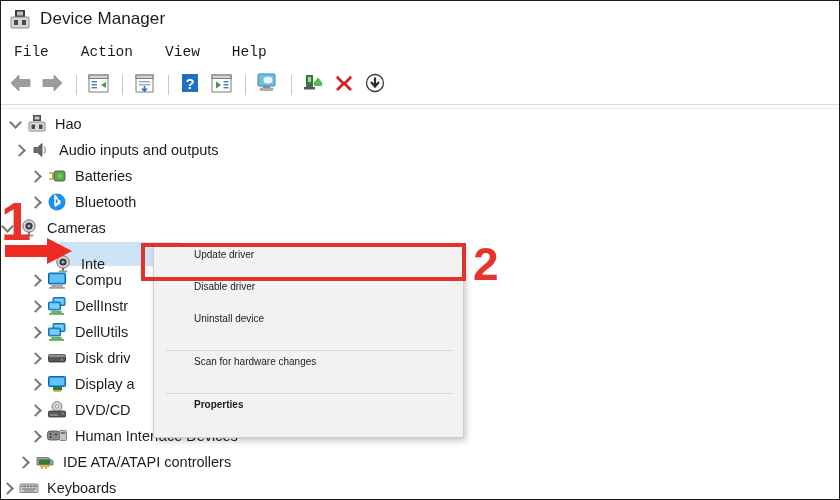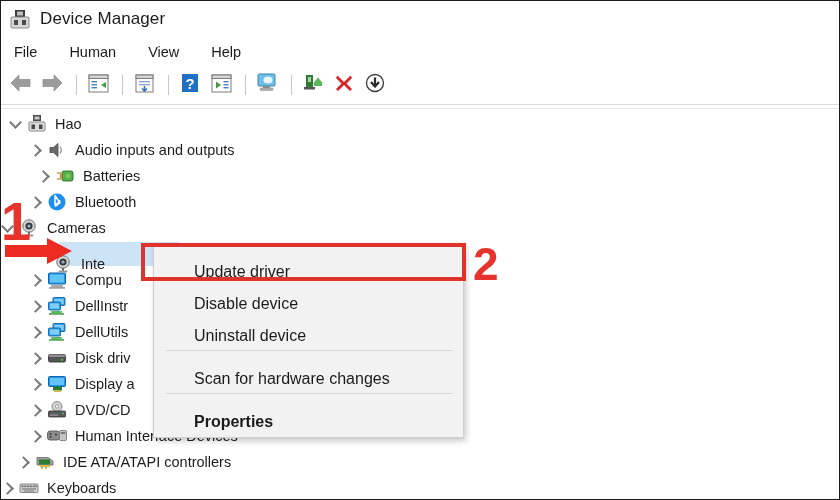--- a/index.html
+++ b/index.html
@@ -29,21 +29,21 @@
     width:22px;height:22px;position:relative;flex:0 0 auto;margin-right:9px;
   }
   .title-text{
     font-size:17px;color:#1b1b1b;letter-spacing:.1px;
   }
 
   
   .menubar{
     position:absolute;left:0;top:36px;width:100%;height:30px;
     background:#ffffff;display:flex;align-items:center;
-    padding-left:10px;box-sizing:border-box;
+    padding-left:10px;box-sizing:border-box;font-family:Liberation Mono, monospace;
   }
   .menubar .mi{
     font-size:14.5px;color:#1b1b1b;margin-right:26px;cursor:default;
     padding:2px 3px;
   }
 
   
   .toolbar{
     position:absolute;left:0;top:66px;width:100%;height:36px;
     background:#ffffff;display:flex;align-items:center;
@@ -102,23 +102,23 @@
   .ctxmenu{
     position:absolute;
     left:152px;top:242px;width:311px;
     background:#f2f2f2;
     border:1px solid #cfcfcf;
     box-shadow:2px 3px 6px rgba(0,0,0,.22);
     box-sizing:border-box;
     z-index:40;
   }
   .ctx-item{
-    height:32px;display:flex;align-items:flex-end;
+    height:32px;display:flex;align-items:flex-start;
     padding-left:40px;box-sizing:border-box;
-    font-size:16px;color:#1b1b1b;white-space:nowrap;
+    font-size:10px;color:#1b1b1b;white-space:nowrap;
   }
   .ctx-item.bold{font-weight:bold;}
   .ctx-sep{
     height:1px;background:#d7d7d7;margin:5px 10px 5px 12px;
   }
   .ctx-pad-top{height:5px;}
   .ctx-pad-bottom{height:6px;}
 
   
   .annot-box{
@@ -150,21 +150,21 @@
         <rect x="2" y="9" width="18" height="11" rx="1" fill="#d6d6d6" stroke="#8a8a8a" stroke-width="1"></rect>
         <rect x="5" y="12" width="4" height="5" fill="#4a4a4a"></rect>
         <rect x="13" y="12" width="4" height="5" fill="#4a4a4a"></rect>
       </svg>
     </div>
     <div class="title-text">Device Manager</div>
   </div>
 
   <div class="menubar">
     <div class="mi">File</div>
-    <div class="mi">Human</div>
+    <div class="mi">Action</div>
     <div class="mi">View</div>
     <div class="mi">Help</div>
   </div>
 
   <div class="toolbar">
 
     <div class="tb-btn">
       <span>
         <svg width="22" height="18" viewBox="0 0 22 18">
           <path d="M9 1 L1 9 L9 17 L9 12.5 L20 12.5 L20 5.5 L9 5.5 Z" fill="#9c9c9c" stroke="#8a8a8a" stroke-width="0.7"></path>
@@ -292,34 +292,34 @@
           <rect x="6" y="1" width="8" height="6" fill="#4a4a4a"></rect>
           <rect x="7.5" y="2.5" width="5" height="3" fill="#c9c9c9"></rect>
           <rect x="2" y="8" width="16" height="9" rx="1" fill="#dcdcdc" stroke="#8a8a8a" stroke-width="1"></rect>
           <rect x="4.5" y="10.5" width="3.5" height="4.5" fill="#4a4a4a"></rect>
           <rect x="12" y="10.5" width="3.5" height="4.5" fill="#4a4a4a"></rect>
         </svg>
       </div>
       <div class="lbl">Hao</div>
     </div>
 
-    <div class="row" style="padding-left:28px">
+    <div class="row" style="padding-left:12px">
       <div class="chev">
           <i class="chev-right"></i>
         </div>
       <div class="ico">
         <svg width="20" height="20" viewBox="0 0 20 20">
           <path d="M3 7.5 L6.5 7.5 L11 3.5 L11 16.5 L6.5 12.5 L3 12.5 Z" fill="#6b6b6b" stroke="#4a4a4a" stroke-width="0.8"></path>
           <path d="M13 6.5 Q15.5 10 13 13.5" stroke="#8a8a8a" stroke-width="1.2" fill="none"></path>
         </svg>
       </div>
       <div class="lbl">Audio inputs and outputs</div>
     </div>
 
-    <div class="row" style="padding-left:36px">
+    <div class="row" style="padding-left:28px">
       <div class="chev">
           <i class="chev-right"></i>
         </div>
       <div class="ico">
         <svg width="20" height="20" viewBox="0 0 20 20">
           <rect x="7" y="5" width="11" height="10" rx="2" fill="#4caf50" stroke="#2e6b30" stroke-width="0.9"></rect>
           <rect x="5" y="8" width="3" height="4" fill="#8d6e3a"></rect>
           <path d="M2 7 L6 7 L6 13 L2 13" stroke="#c8a34a" stroke-width="1.6" fill="none"></path>
           <circle cx="13" cy="10" r="2.4" fill="#8bc34a"></circle>
         </svg>
@@ -520,21 +520,21 @@
   </div>
 
   <div class="ctxmenu">
     <div class="ctx-pad-top"></div>
 
     <div class="ctx-item">
       <span>Update driver</span>
     </div>
 
     <div class="ctx-item">
-      <span>Disable device</span>
+      <span>Disable driver</span>
     </div>
 
     <div class="ctx-item">
       <span>Uninstall device</span>
     </div>
 
     <div class="ctx-sep"></div>
 
     <div class="ctx-item">
       <span>Scan for hardware changes</span>

